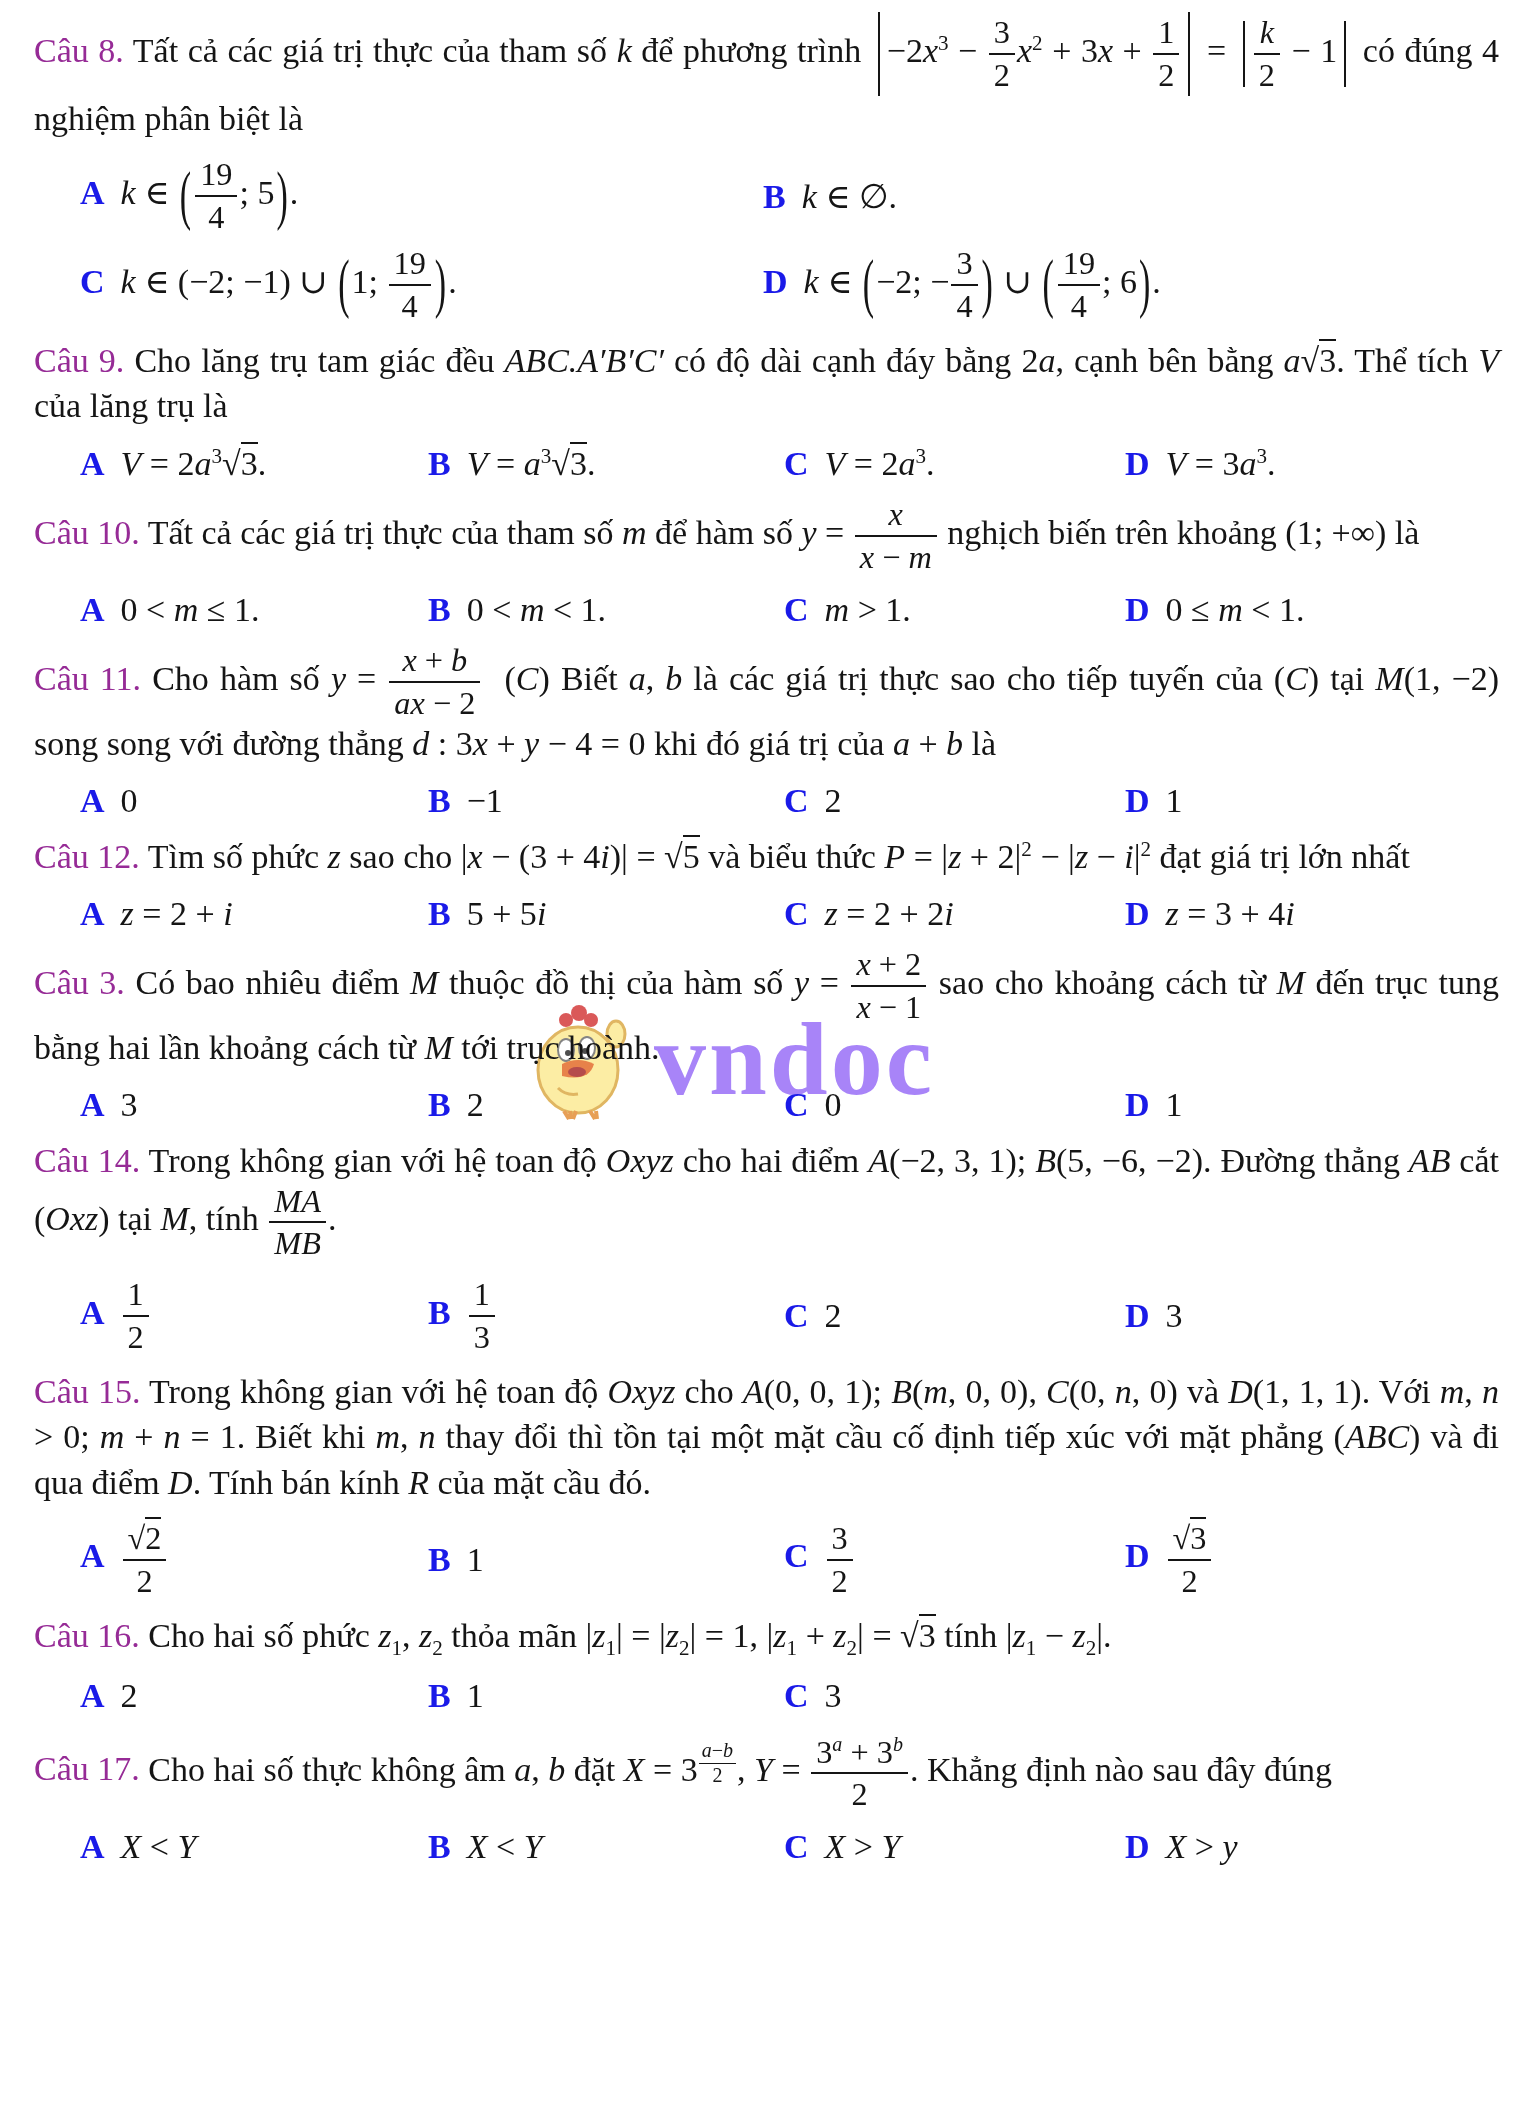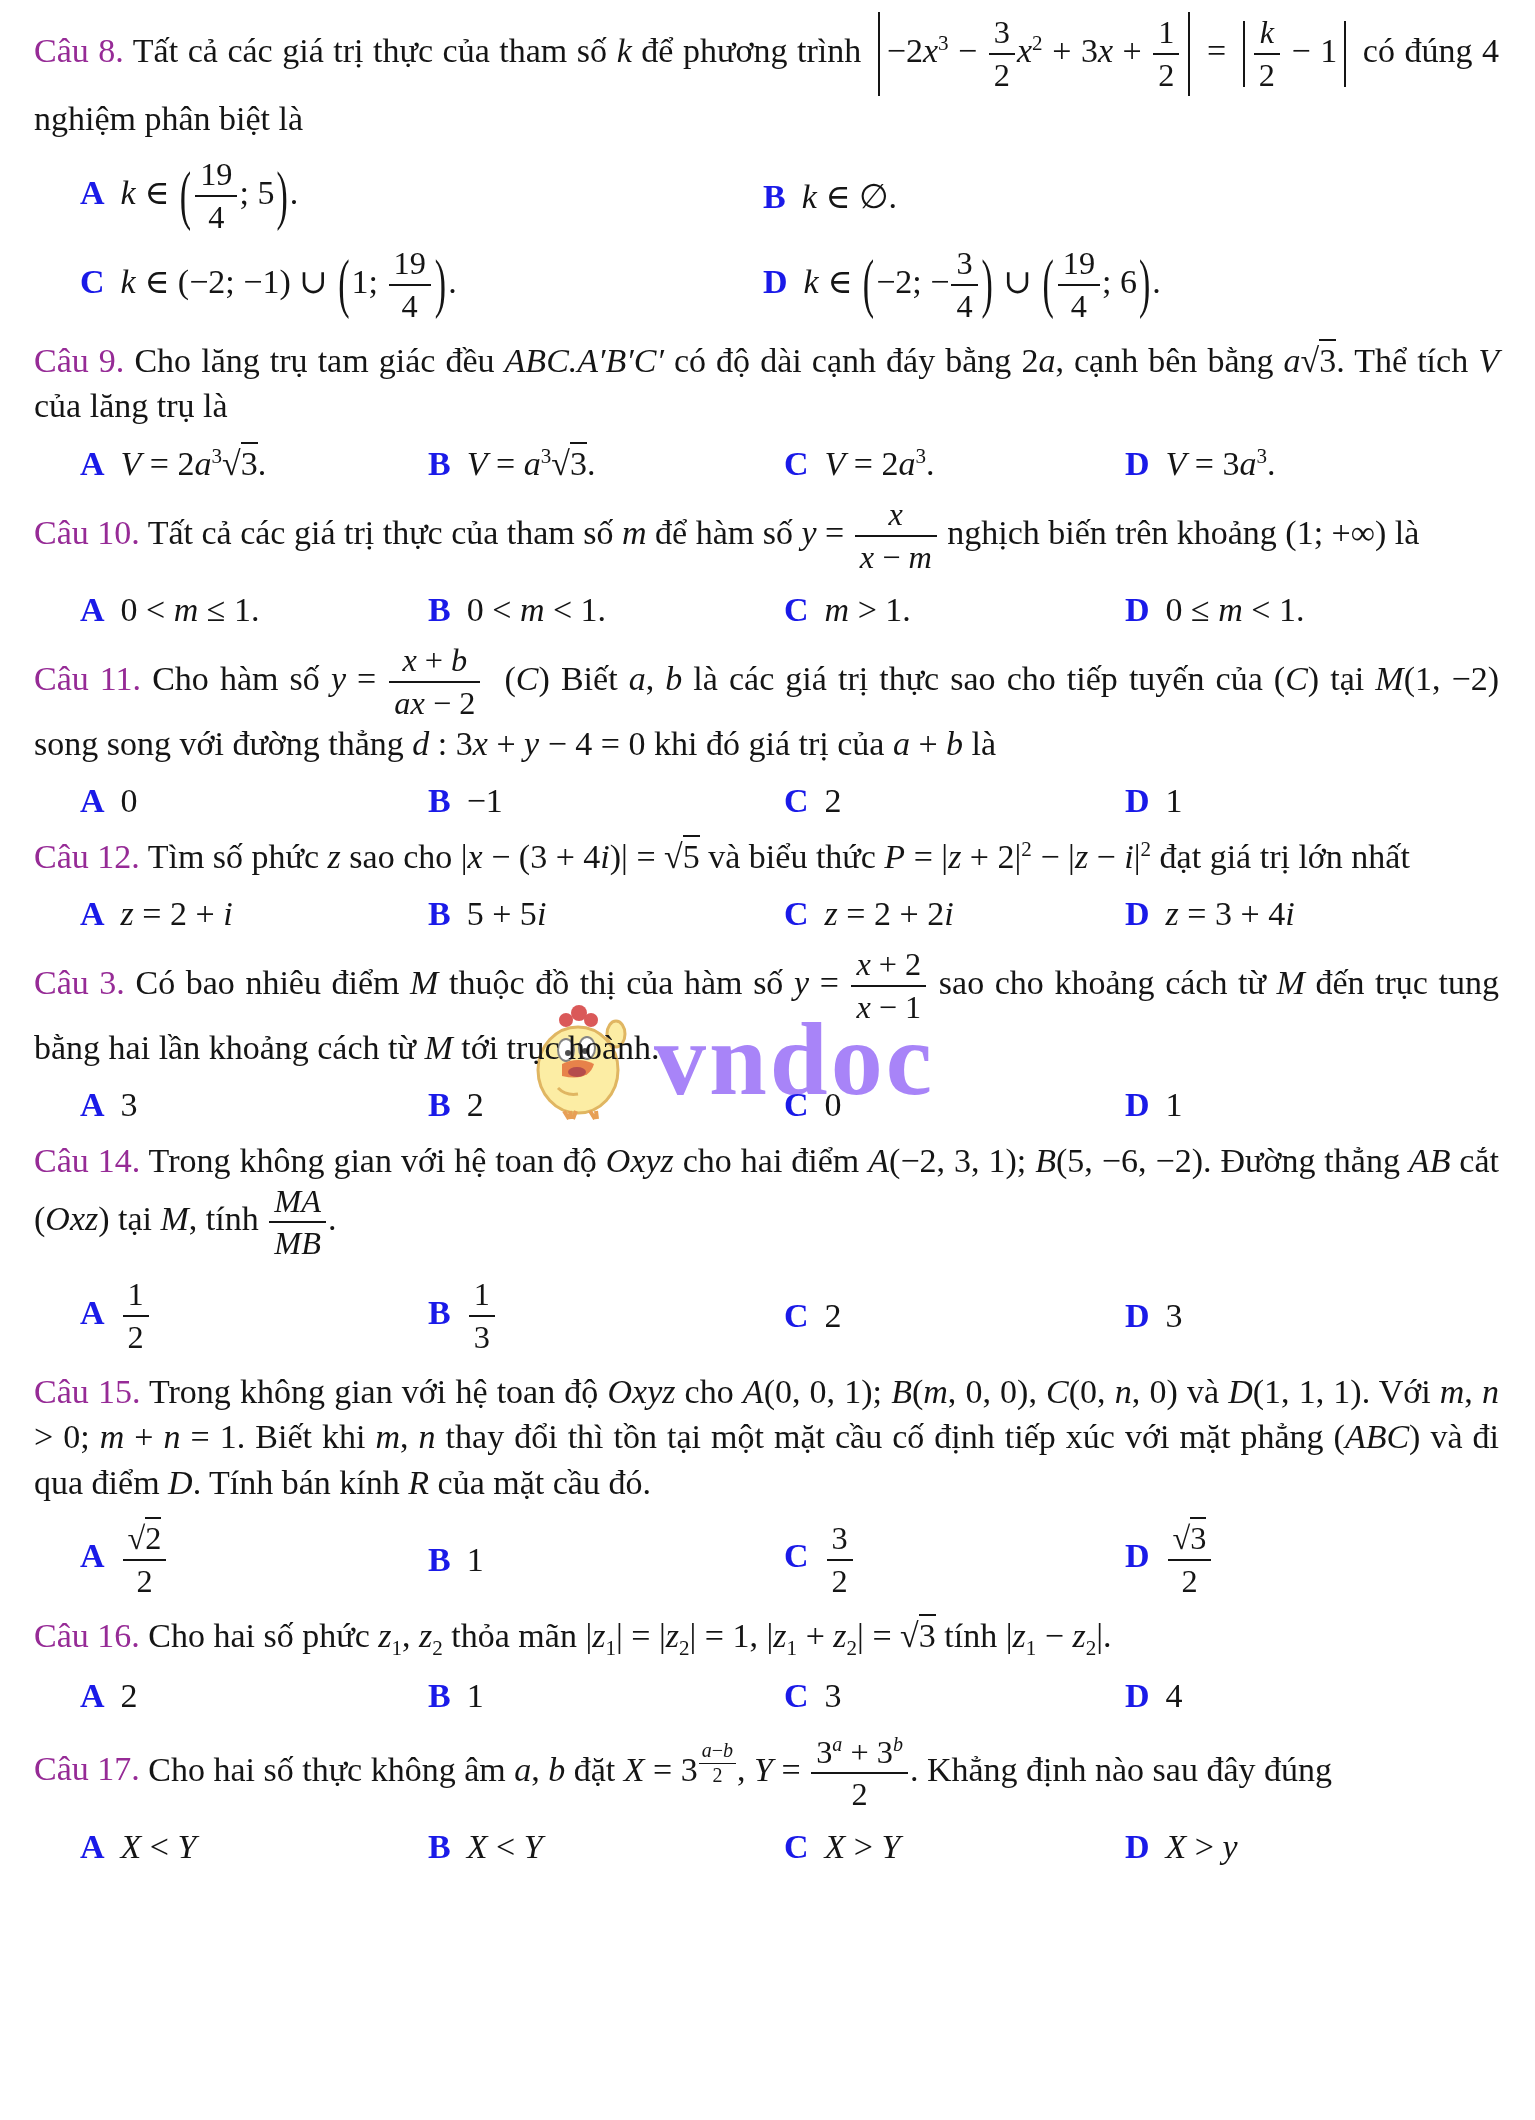--- a/index.html
+++ b/index.html
@@ -285,23 +285,20 @@
   </div>
 
   <div class="opt">
     <span class="letter">B</span><span class="opt-body">1</span>
   </div>
 
   <div class="opt">
     <span class="letter">C</span><span class="opt-body">3</span>
   </div>
 
-  <div class="opt">
-    <span class="letter">D</span><span class="opt-body">4</span>
-  </div>
 </div>
   </section>
 
   <section class="question">
     <p class="stmt"><b class="qlabel">Câu 17.</b> <span class="stmt-body">Cho hai số thực không âm <i>a</i>, <i>b</i> đặt <i>X</i> = 3<sup><span class="f"><span class="n"><i>a</i>−<i>b</i></span><span class="d">2</span></span></sup>, <i>Y</i> = <span class="f"><span class="n">3<sup><i>a</i></sup> + 3<sup><i>b</i></sup></span><span class="d">2</span></span>. Khẳng định nào sau đây đúng</span></p>
     <div class="opts cols-4">
   <div class="opt">
     <span class="letter">A</span><span class="opt-body"><i>X</i> &lt; <i>Y</i></span>
   </div>
 

